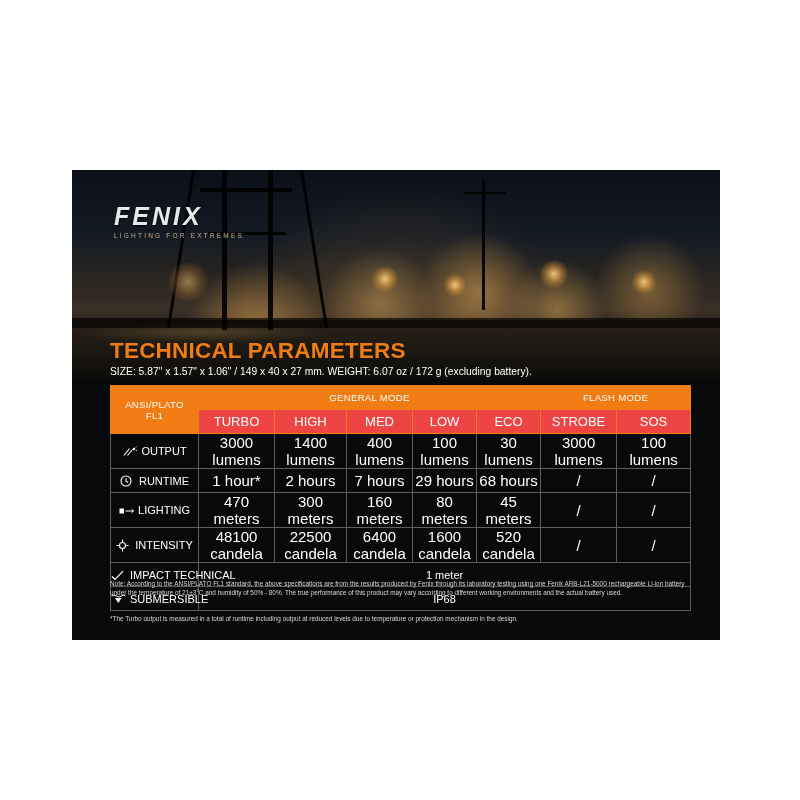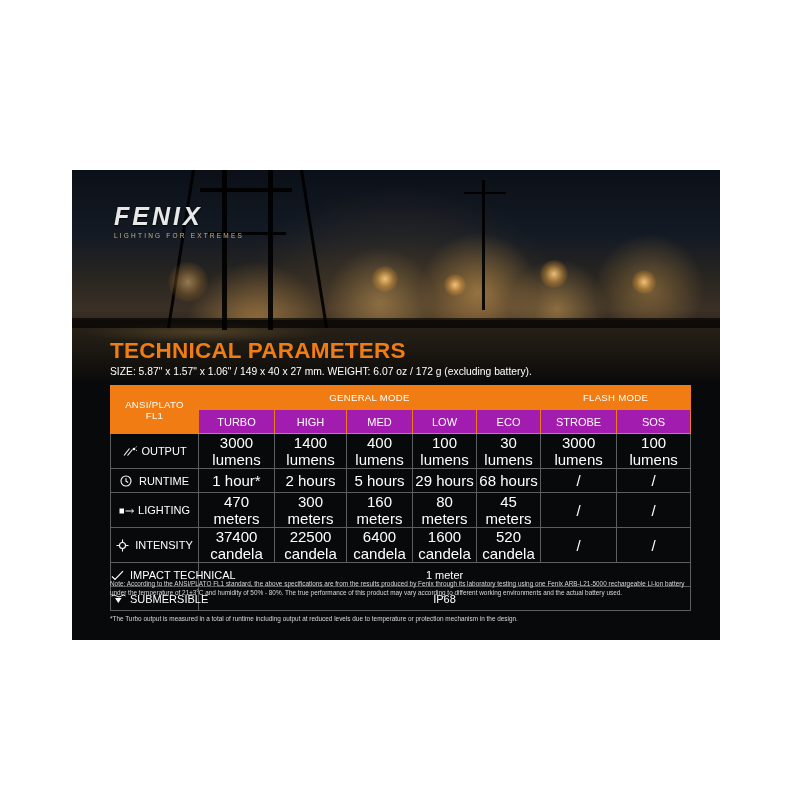--- a/index.html
+++ b/index.html
@@ -126,24 +126,24 @@
   }
   .hdr {
     background: #f07c13;
     color: #ffffff;
     font-weight: bold;
     font-size: 9.6px;
     letter-spacing: .3px;
     border-color: #f07c13 !important;
   }
   .hdr-sub {
-    background: #a21caf;
-    color: #ffffff;
-    font-weight: bold;
-    font-size: 11px;
+    background: #ef4444;
+    color: #ffffff;
+    font-weight: bold;
+    font-size: 13px;
     border-color: #f07c13 !important;
   }
   .rowlabel {
     text-align: left;
     padding-left: 4px;
     font-weight: bold;
     font-size: 11px;
     color: #ffffff;
     white-space: nowrap;
     margin-left: 36px;
@@ -267,21 +267,21 @@
           <td class="rowlabel">
             <span class="ic">
               <svg width="12" height="12" viewBox="0 0 12 12" aria-hidden="true">
                 <circle cx="6" cy="6" r="5" stroke="#fff" stroke-width="1.1" fill="none"></circle>
                 <path d="M6 3.2 V6.2 L8.2 7.4" stroke="#fff" stroke-width="1.1" fill="none"></path>
               </svg>
             </span><span class="tx">RUNTIME</span>
           </td>
           <td class="cell-mid">1 hour*</td>
           <td class="cell-mid">2 hours</td>
-          <td class="cell-mid">5 hours</td>
+          <td class="cell-mid">7 hours</td>
           <td class="cell-mid">29 hours</td>
           <td class="cell-mid">68 hours</td>
           <td class="cell-mid">/</td>
           <td class="cell-mid">/</td>
         </tr>
 
         <tr>
           <td class="rowlabel">
             <span class="ic">
               <svg width="15" height="10" viewBox="0 0 15 10" aria-hidden="true">
@@ -301,21 +301,21 @@
 
         <tr>
           <td class="rowlabel">
             <span class="ic">
               <svg width="13" height="13" viewBox="0 0 13 13" aria-hidden="true">
                 <circle cx="6.5" cy="6.5" r="3" stroke="#fff" stroke-width="1.1" fill="none"></circle>
                 <path d="M6.5 0.5 V3 M6.5 10 V12.5 M0.5 6.5 H3 M10 6.5 H12.5" stroke="#fff" stroke-width="1.1"></path>
               </svg>
             </span><span class="tx">INTENSITY</span>
           </td>
-          <td class="cell-mid">37400 candela</td>
+          <td class="cell-mid">48100 candela</td>
           <td class="cell-mid">22500 candela</td>
           <td class="cell-mid">6400 candela</td>
           <td class="cell-mid">1600 candela</td>
           <td class="cell-mid">520 candela</td>
           <td class="cell-mid">/</td>
           <td class="cell-mid">/</td>
         </tr>
 
         <tr>
           <td class="rowlabel">

